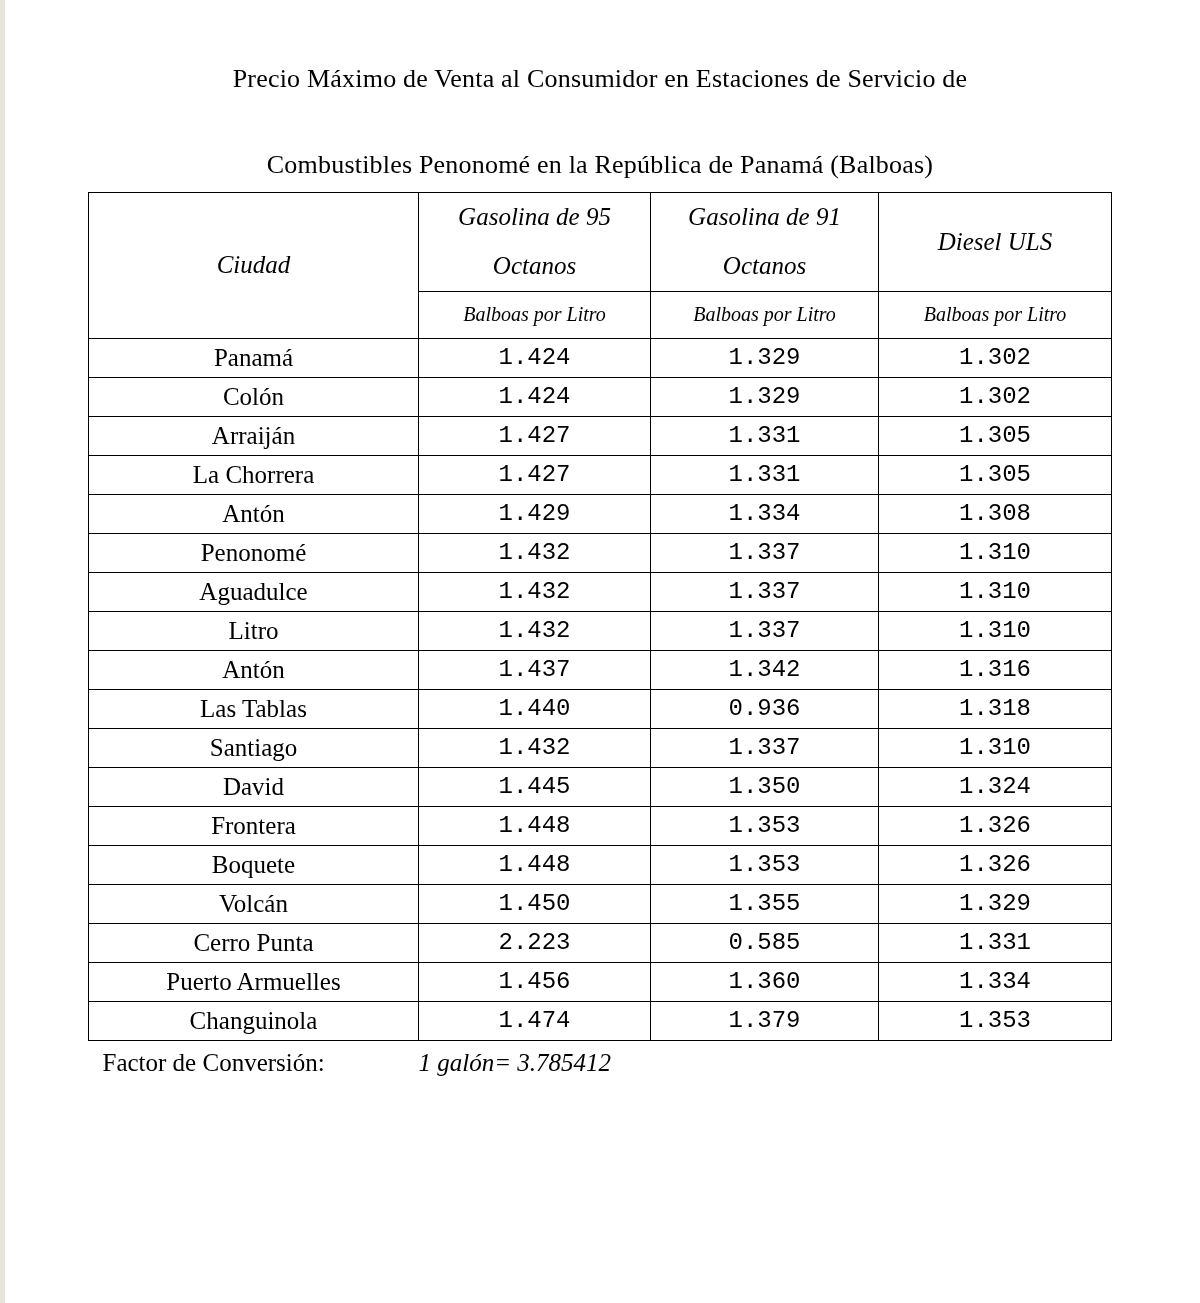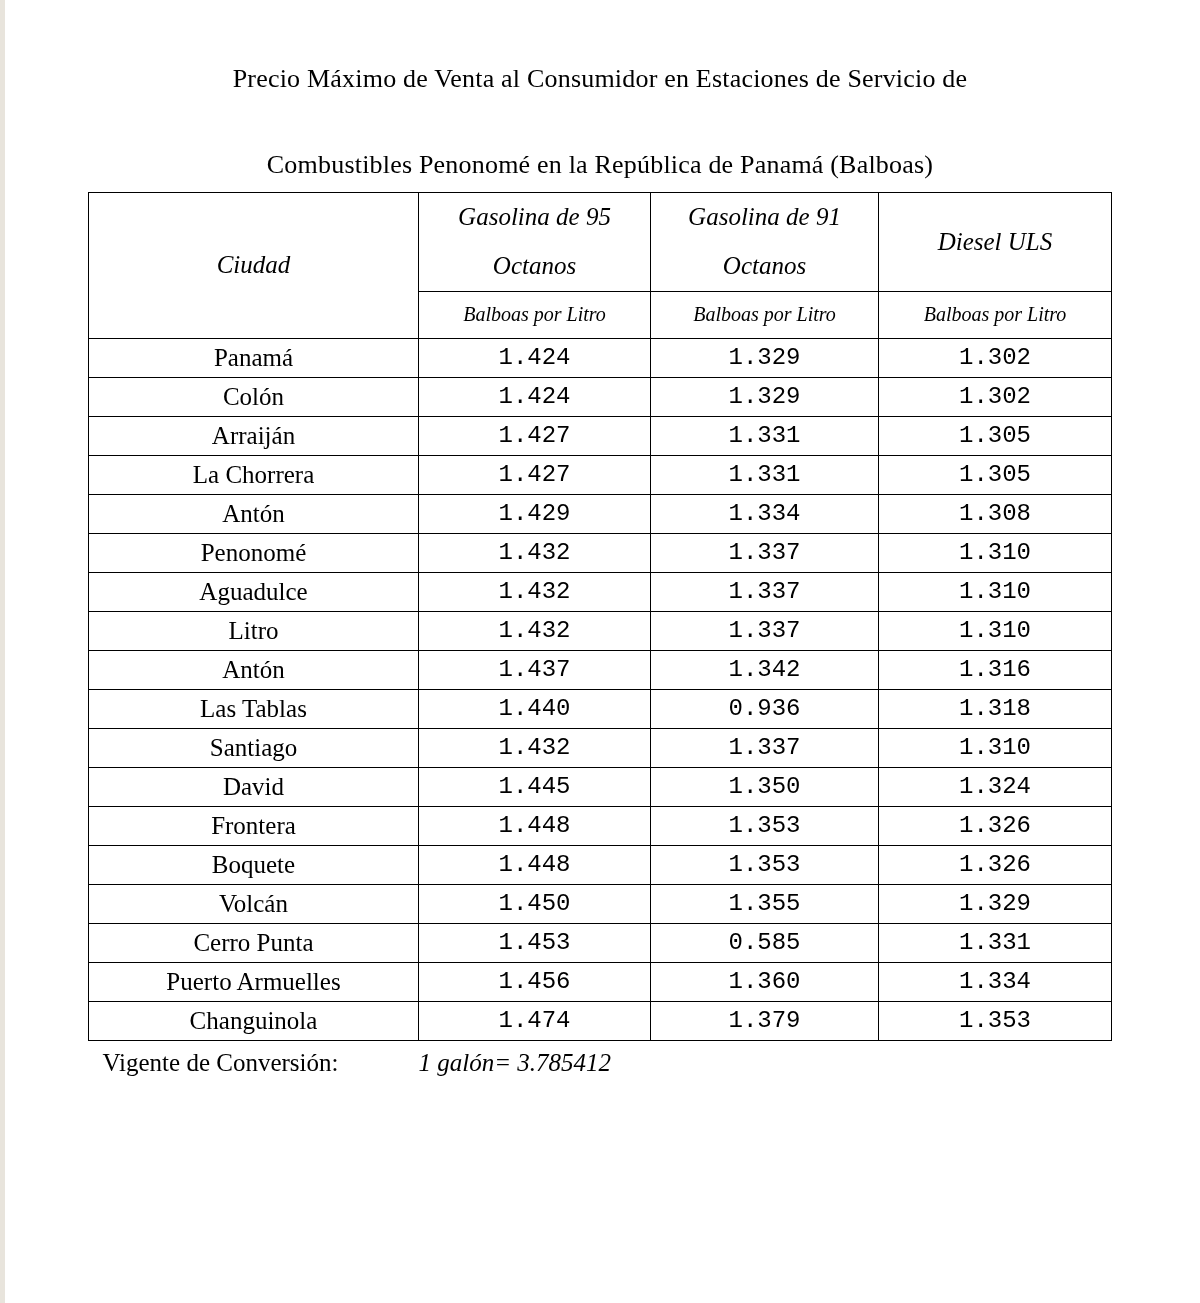--- a/index.html
+++ b/index.html
@@ -235,36 +235,36 @@
           <td class="num">1.326</td>
         </tr>
         <tr>
           <td class="city">Volcán</td>
           <td class="num">1.450</td>
           <td class="num">1.355</td>
           <td class="num">1.329</td>
         </tr>
         <tr>
           <td class="city">Cerro Punta</td>
-          <td class="num">1.453</td>
+          <td class="num">2.223</td>
           <td class="num">0.585</td>
           <td class="num">1.331</td>
         </tr>
         <tr>
           <td class="city">Puerto Armuelles</td>
           <td class="num">1.456</td>
           <td class="num">1.360</td>
           <td class="num">1.334</td>
         </tr>
         <tr>
           <td class="city">Changuinola</td>
           <td class="num">1.474</td>
           <td class="num">1.379</td>
           <td class="num">1.353</td>
         </tr>
       </tbody>
   </table>
 
   <div class="footer">
-    <div class="label">Vigente de Conversión:</div>
+    <div class="label">Factor de Conversión:</div>
     <div class="value">1 galón= 3.785412</div>
   </div>
 </div>
 
 </body></html>

